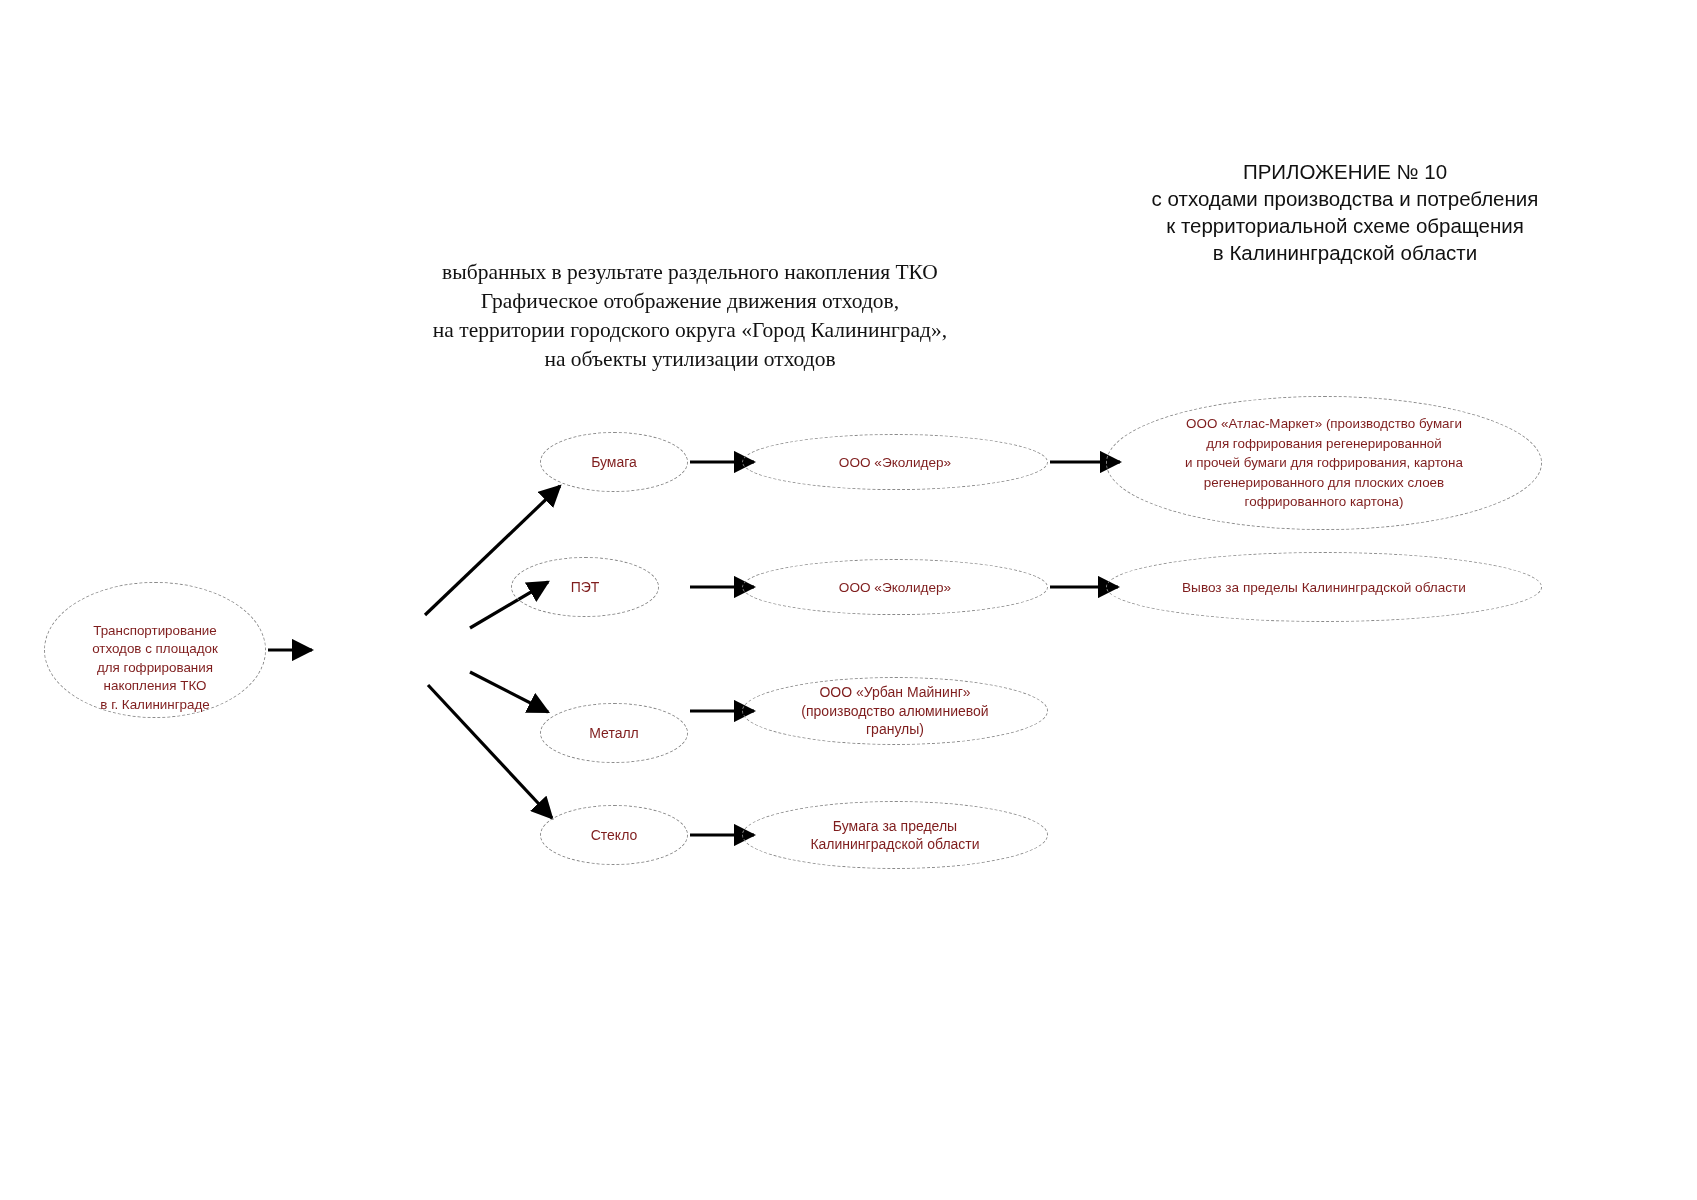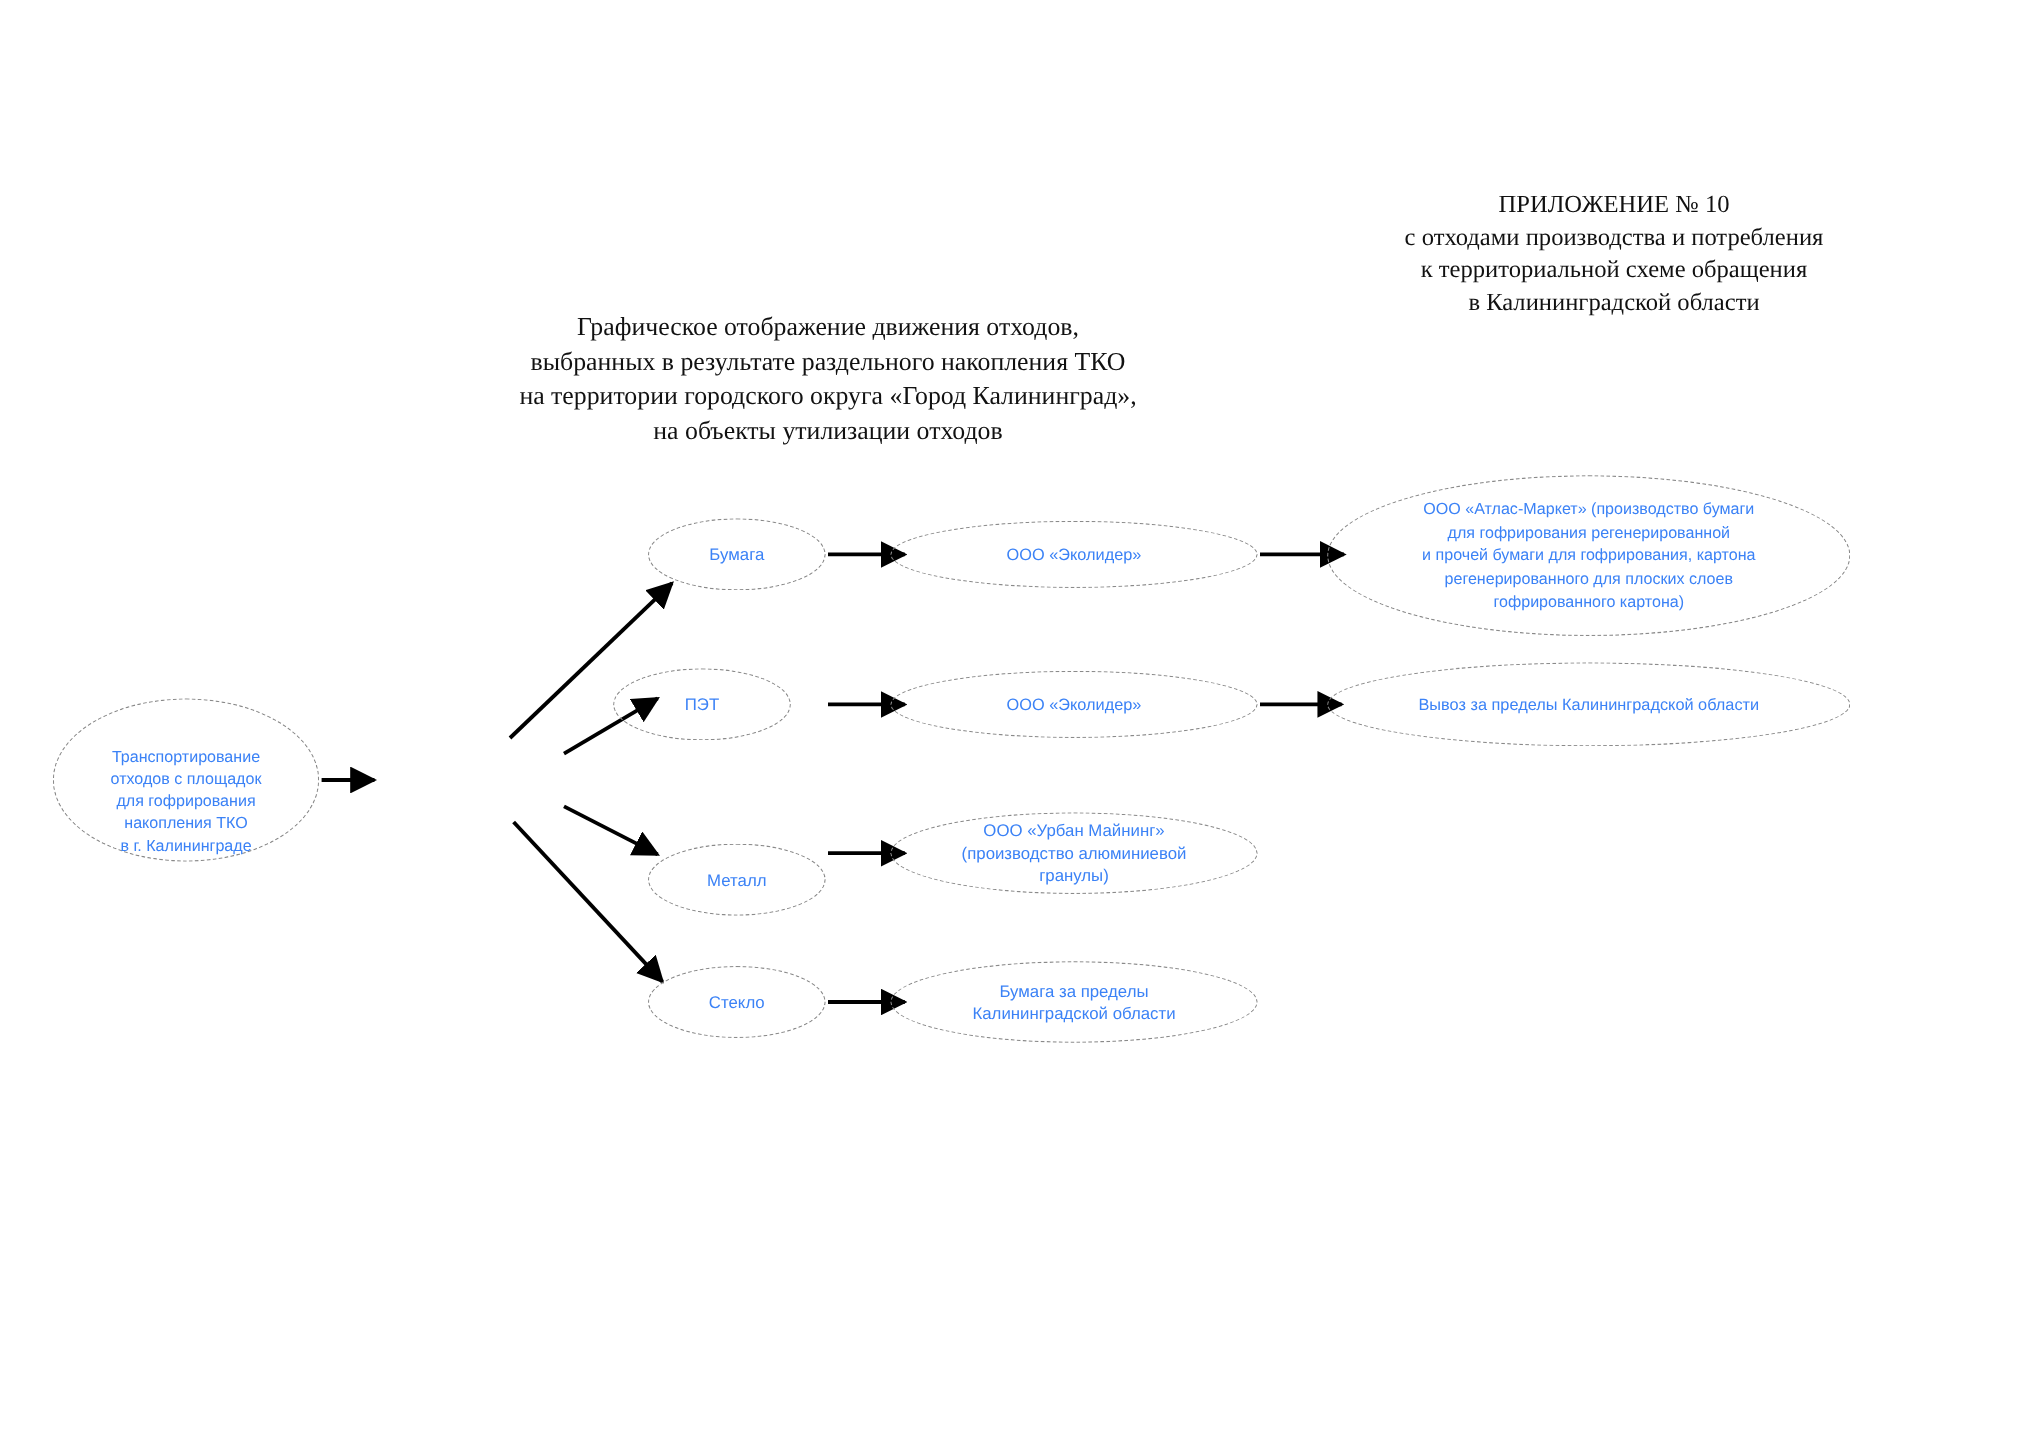--- a/index.html
+++ b/index.html
@@ -3,21 +3,21 @@
 <meta charset="utf-8">
 <style>
   html,body{margin:0;padding:0;background:#ffffff;}
   body{width:1697px;height:1200px;position:relative;overflow:hidden;
        font-family:"Liberation Sans", sans-serif;color:#000;}
 
   
   #appendix{
     position:absolute; left:1110px; top:158px; width:470px;
     text-align:center;
-    font-family:Liberation Serif, serif;
+    font-family:Liberation Sans, sans-serif;
     font-size:20.5px; line-height:27px; color:#111;
   }
   #appendix div{white-space:nowrap;}
 
   
   #title{
     position:absolute; left:360px; top:258px; width:660px;
     text-align:center;
     font-family:"Liberation Serif", serif;
     font-size:21.5px; line-height:29px; color:#111;
@@ -33,21 +33,21 @@
     box-sizing:border-box;
     border:1.15px dashed #8a8a8a;
     border-radius:50%;
     display:flex; align-items:center; justify-content:center;
     text-align:center;
     background:transparent;
   }
   .node .lbl{
     display:block;
     font-family:"Liberation Sans", sans-serif;
-    color:#3b82f6;
+    color:#7f1d1d;
     padding:0 10px;
   }
   .node .lbl span{display:block; white-space:nowrap;}
 
   
   #n-transport{left:44px;  top:582px;  width:222px; height:136px;}
   #n-transport .lbl{font-size:13.4px; line-height:18.4px;margin-top:36px;}
 
   #n-msk{left:318px; top:610px; width:176px; height:80px;}
   #n-msk .lbl{font-size:14px; line-height:19px;}
@@ -75,22 +75,22 @@
 <body>
 
 <div id="appendix">
   <div>ПРИЛОЖЕНИЕ № 10</div>
   <div>с отходами производства и потребления</div>
   <div>к территориальной схеме обращения</div>
   <div>в Калининградской области</div>
 </div>
 
 <div id="title">
+  <div>выбранных в результате раздельного накопления ТКО</div>
   <div>Графическое отображение движения отходов,</div>
-  <div>выбранных в результате раздельного накопления ТКО</div>
   <div>на территории городского округа «Город Калининград»,</div>
   <div>на объекты утилизации отходов</div>
 </div>
 
 <div id="canvas">
 
   <svg id="edges" viewBox="0 0 1697 1200" xmlns="http://www.w3.org/2000/svg">
     <defs>
       <marker id="arrow" viewBox="0 0 10 10" refX="9" refY="5" markerWidth="7" markerHeight="7" orient="auto-start-reverse">
         <path d="M 0 0 L 10 5 L 0 10 z" fill="#000"></path>

